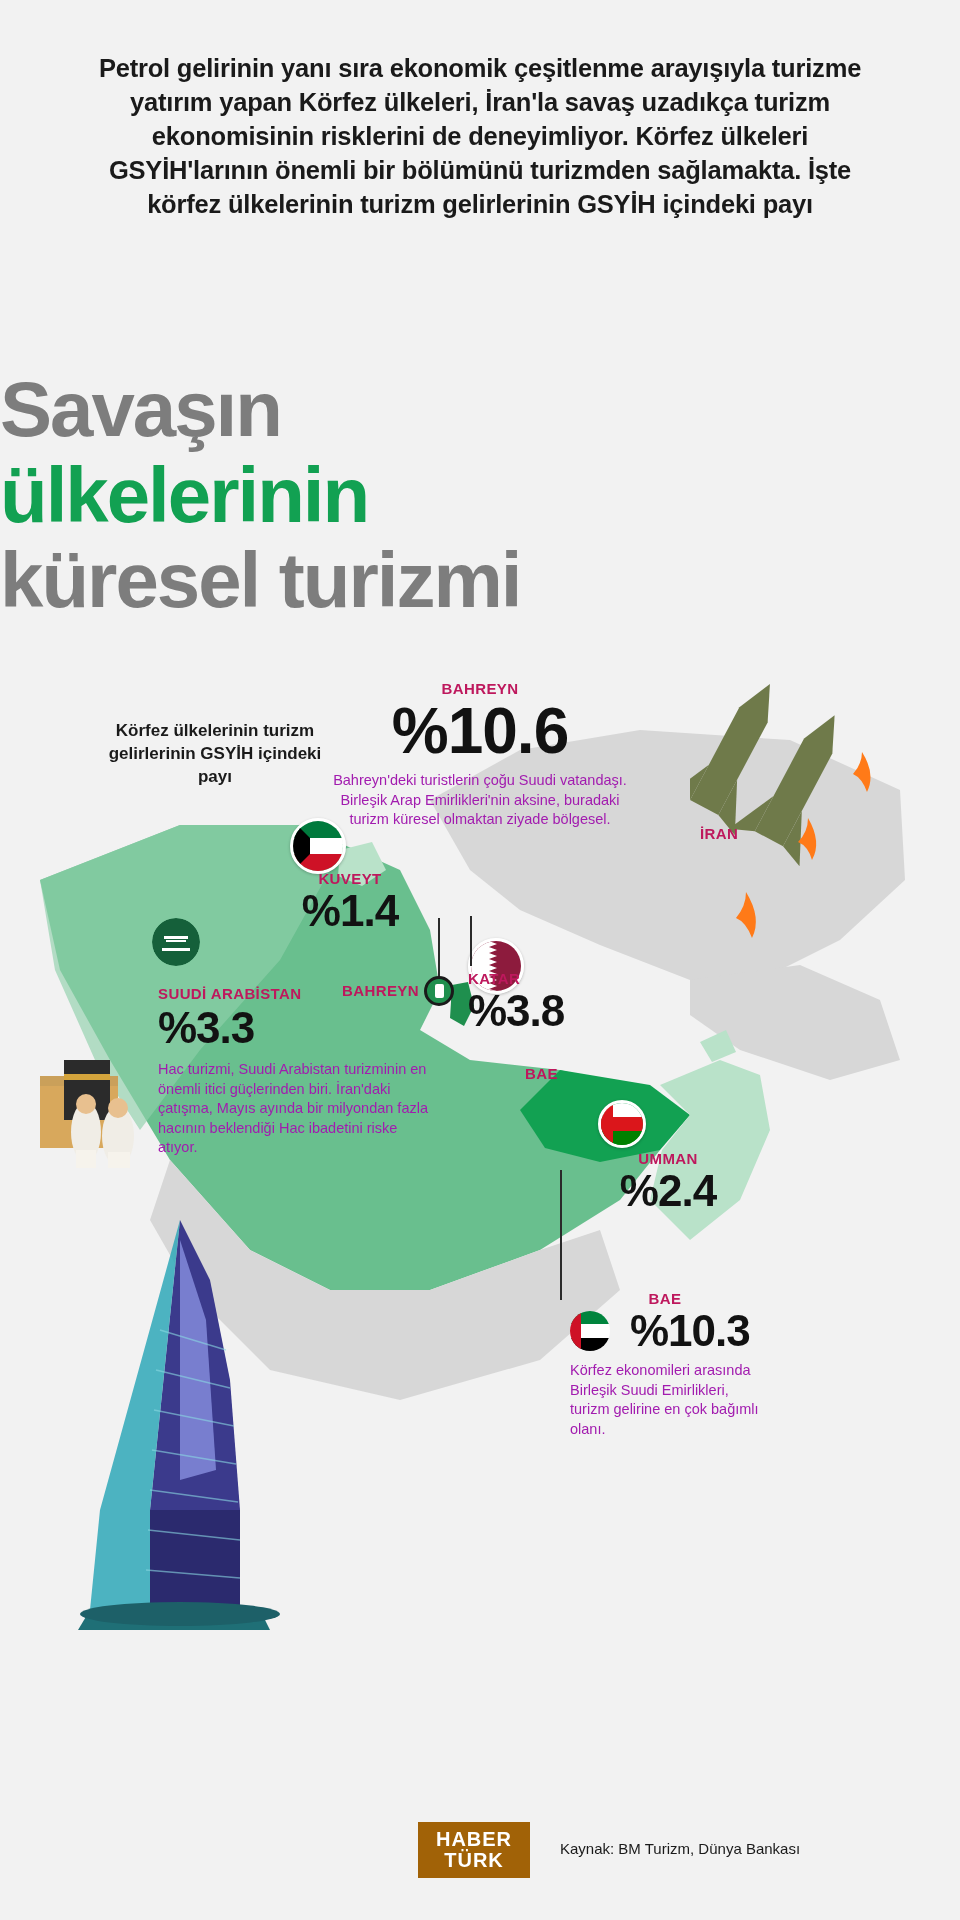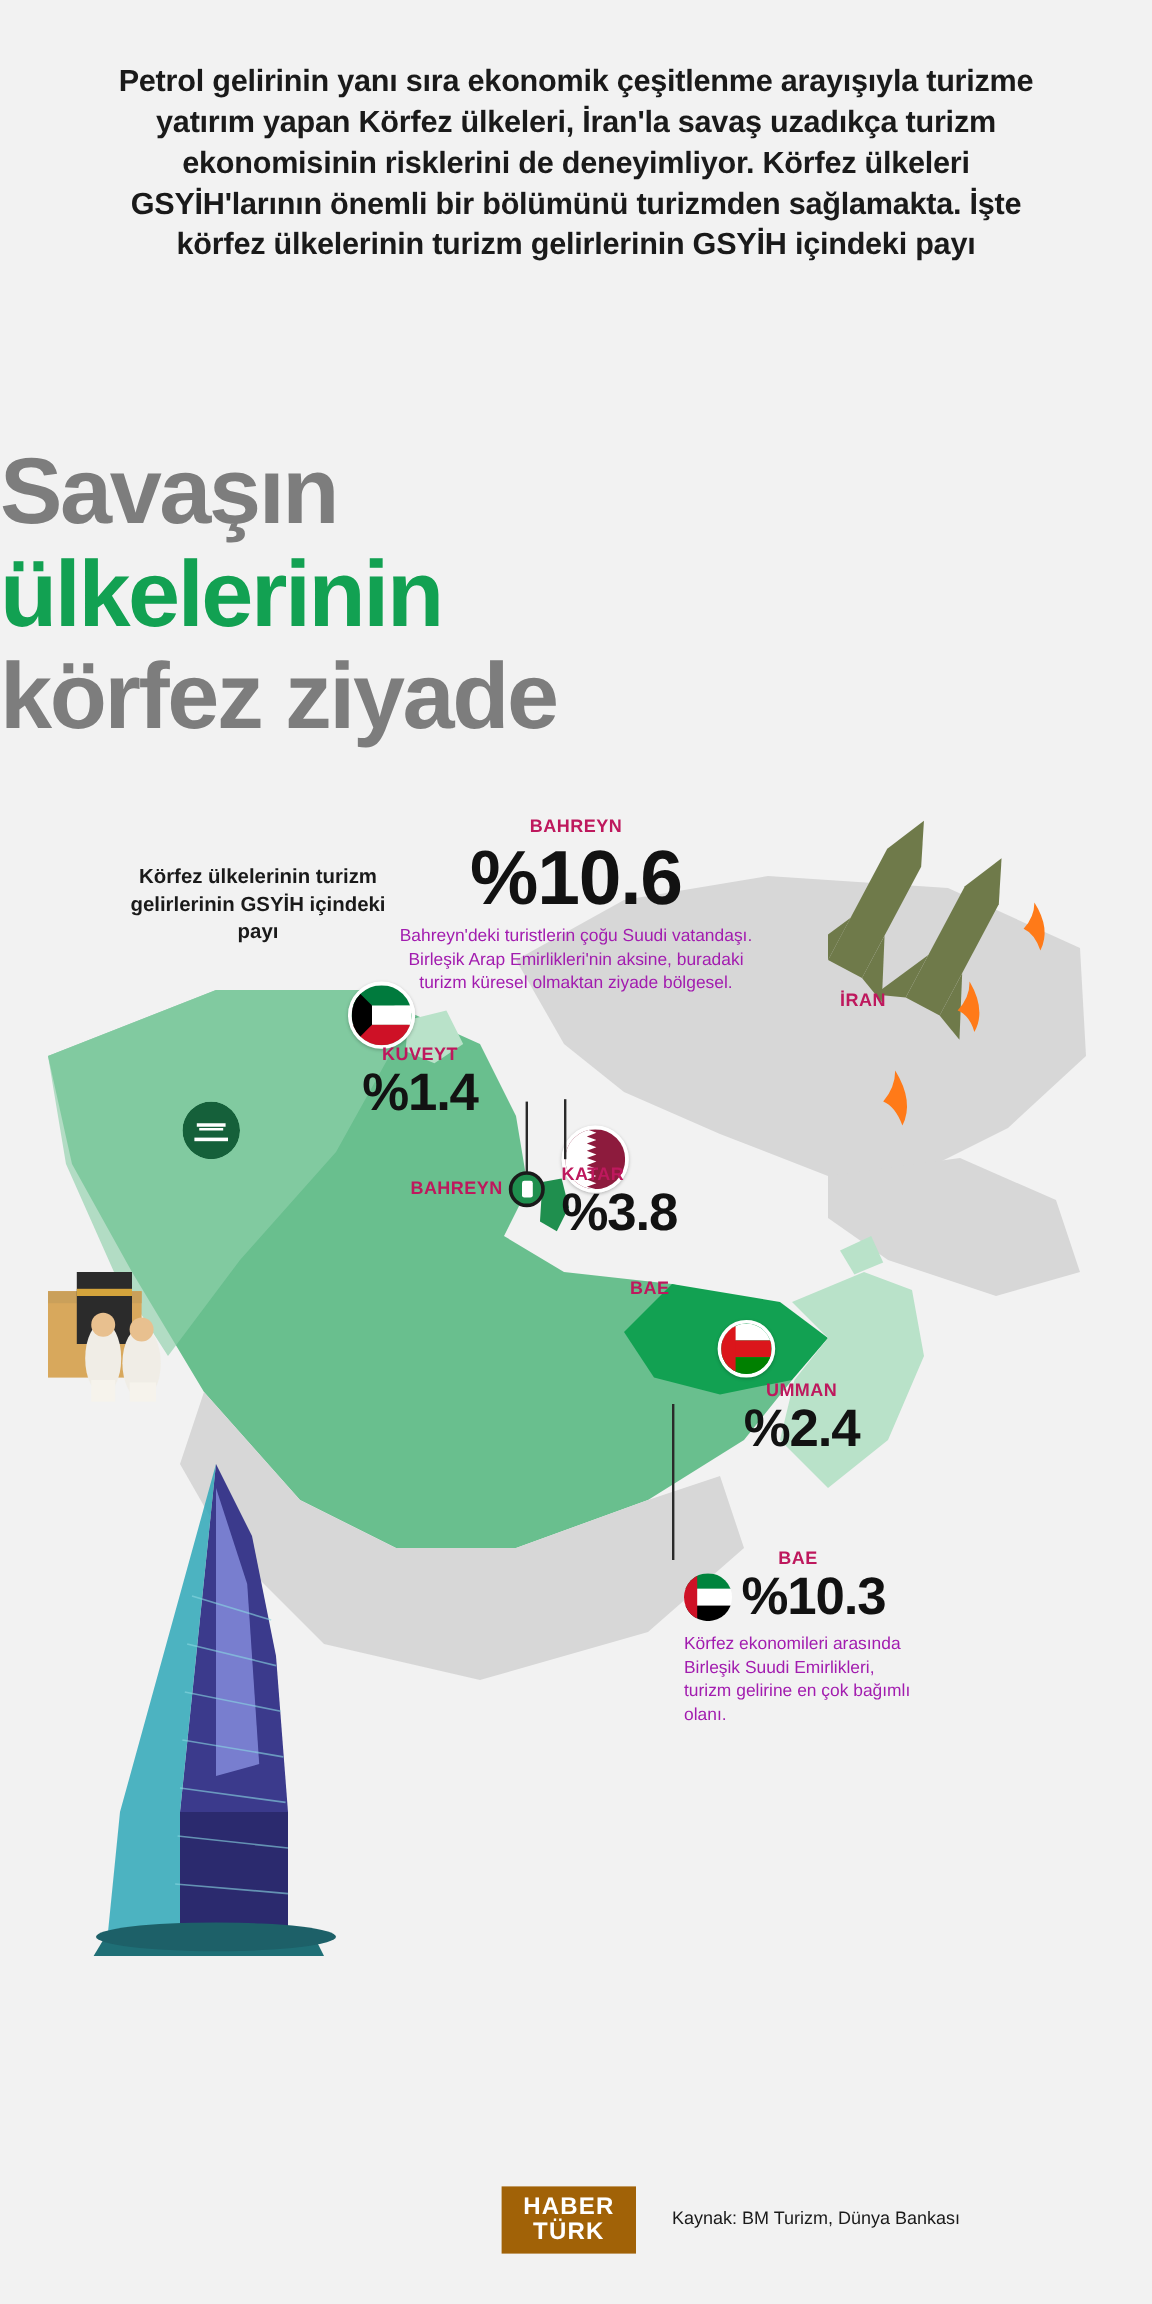--- a/index.html
+++ b/index.html
@@ -82,21 +82,21 @@
   
   .bae-tag { left: 525px; top: 335px; }
 
   
   .umman { left: 598px; top: 420px; width: 140px; text-align: center; }
   .umman .cval { margin-top: 2px; }
 
   
   .bae-bottom { left: 570px; top: 560px; width: 190px; }
   .bae-bottom .cname { text-align: center; display: block; }
-  .bae-bottom .valrow { display: flex; align-items: center; gap: 8px; margin-top: 2px; }
+  .bae-bottom .valrow { display: flex; align-items: center; gap: 20px; margin-top: 2px; }
   .bae-bottom .cdesc { margin-top: 8px; }
 
   
   .flag { border-radius: 50%; overflow: hidden; position: absolute; border: 3px solid #fff;
           box-shadow: 0 1px 3px rgba(0,0,0,.25); }
   .flag svg { display: block; }
 
   .flag-kw { left: 290px; top: 88px; width: 56px; height: 56px; }
   .flag-sa { left: 152px; top: 188px; width: 48px; height: 48px; border: none; box-shadow: none; background: transparent; }
   .flag-om { left: 598px; top: 370px; width: 48px; height: 48px; }
@@ -135,21 +135,21 @@
 </head>
 <body>
 
 <div class="page">
 
   <div class="intro">Petrol gelirinin yanı sıra ekonomik çeşitlenme arayışıyla turizme yatırım yapan Körfez ülkeleri, İran'la savaş uzadıkça turizm ekonomisinin risklerini de deneyimliyor. Körfez ülkeleri GSYİH'larının önemli bir bölümünü turizmden sağlamakta. İşte körfez ülkelerinin turizm gelirlerinin GSYİH içindeki payı</div>
 
   <div class="headline">
     <span class="l1">Savaşın</span>
     <span class="l2">ülkelerinin</span>
-    <span class="l3">körfez ziyade</span>
+    <span class="l3">küresel turizmi</span>
   </div>
 
   <div class="map-wrap">
 
     <svg class="map-svg" width="960" height="1190" viewBox="0 0 960 1190">
 
       <path d="M430 70 L520 20 L640 0 L790 10 L900 60 L905 150 L840 210 L760 250 L690 250 L600 215 L520 180 L470 140 Z" fill="#d7d7d7"></path>
 
       <path d="M690 250 L800 235 L880 270 L900 330 L830 350 L740 320 L690 285 Z" fill="#d7d7d7"></path>
 
@@ -251,20 +251,25 @@
     </div>
 
     <div class="flag flag-sa">
       <svg width="48" height="48" viewBox="0 0 48 48">
         <circle cx="24" cy="24" r="24" fill="#15603a"></circle>
         <rect x="10" y="30" width="28" height="3" fill="#fff"></rect>
         <path d="M12 18 h24 v3 h-24 z" fill="#fff"></path>
         <path d="M14 22 h20 v2 h-20 z" fill="#fff"></path>
       </svg>
     </div>
+    <div class="lbl suudi">
+      <div class="cname">SUUDİ ARABİSTAN</div>
+      <div class="cval">%3.3</div>
+      <div class="cdesc">Hac turizmi, Suudi Arabistan turizminin en önemli itici güçlerinden biri. İran'daki çatışma, Mayıs ayında bir milyondan fazla hacının beklendiği Hac ibadetini riske atıyor.</div>
+    </div>
 
     <div class="pin">
         <i></i>
       </div>
     <div class="lbl bahreyn-tag cname">BAHREYN</div>
 
     <div class="flag flag-qa2">
       <svg width="50" height="50" viewBox="0 0 50 50">
         <rect width="50" height="50" fill="#8d1b3d"></rect>
         <path d="M0 0 H18 L26 3 L18 6 L26 9 L18 12 L26 15 L18 18 L26 21 L18 24 L26 27 L18 30 L26 33 L18 36 L26 39 L18 42 L26 45 L18 48 L26 50 H0 Z" fill="#fff"></path>

